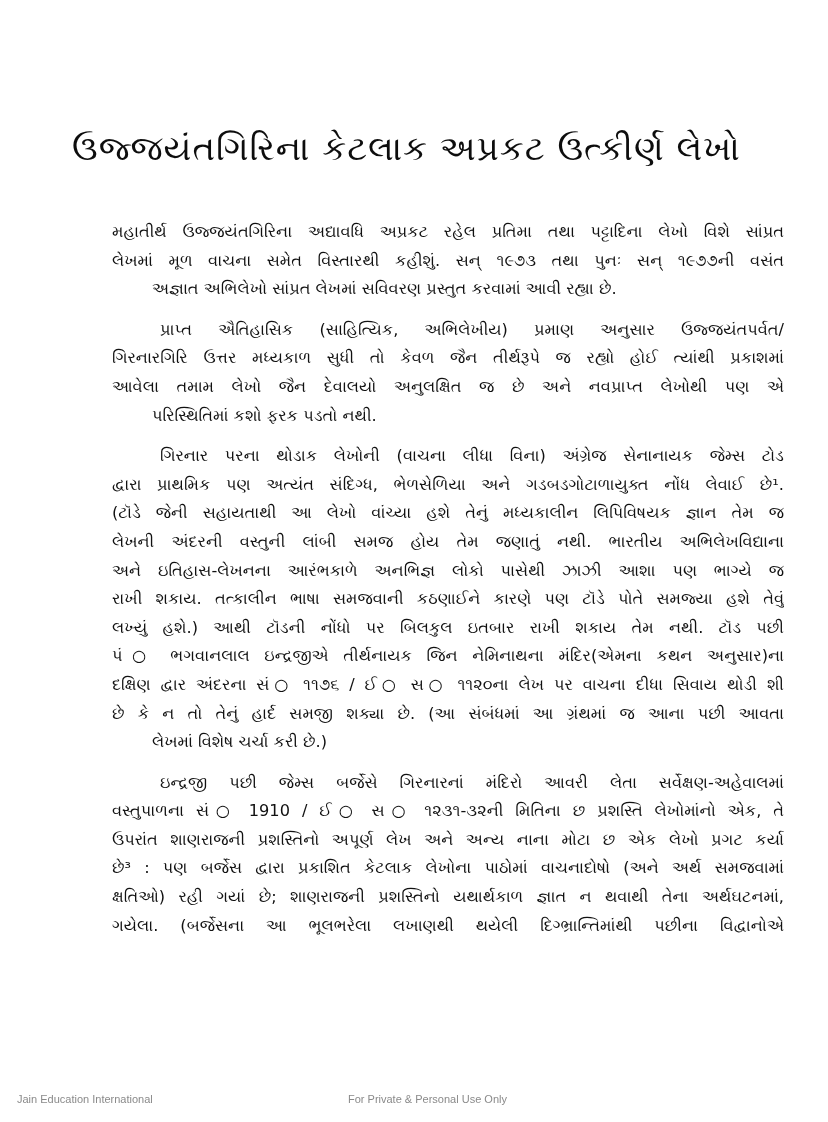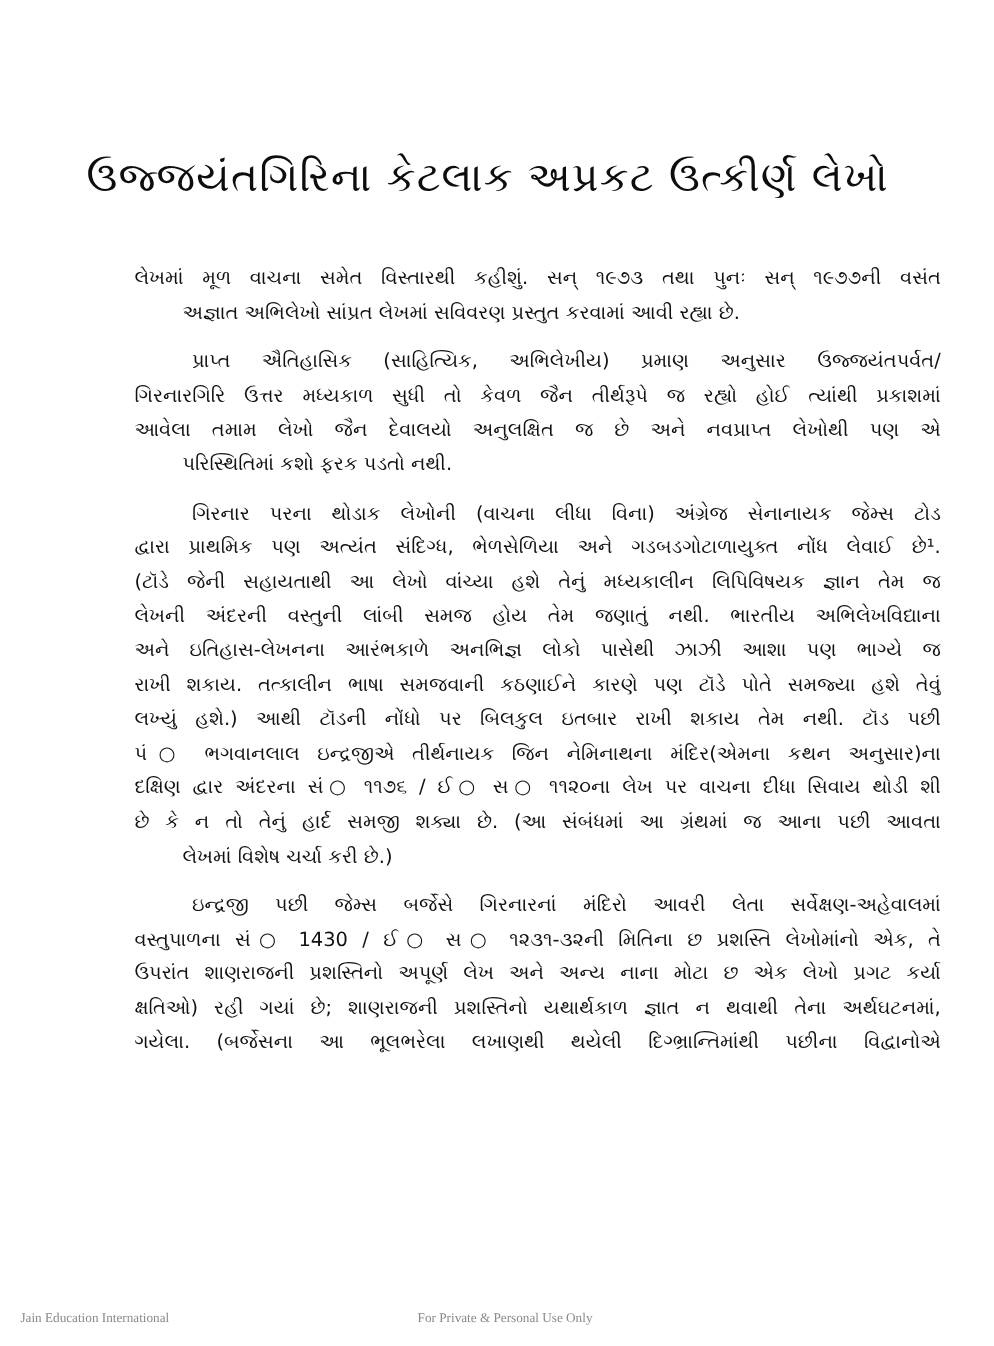--- a/index.html
+++ b/index.html
@@ -6,33 +6,34 @@
     body { width: 828px; height: 1122px; position: relative; overflow: hidden;
            font-family: "DejaVu Sans", sans-serif; color: #111111; }
     .title { position: absolute; left: 72px; top: 128px; font-size: 34px; font-weight: normal;
              letter-spacing: 1px; white-space: nowrap; color: #0d0d0d; }
     .body-text { position: absolute; left: 112px; top: 218px; width: 672px; }
     .para { margin: 0 0 12px 0; font-size: 16.2px; line-height: 28.6px; text-align: justify; }
     .line { display: block; white-space: nowrap; text-align-last: justify; height: 28.6px; overflow: hidden; }
     .line.last { text-align-last: left; margin-left: 40px; }
     .indent { padding-left: 48px; }
     .footer { position: absolute; top: 1093px; left: 0; width: 828px; height: 18px;
-              font-family: Liberation Serif, serif; font-size: 11px; color: #8a8a8a; }
+              font-family: Liberation Sans, sans-serif; font-size: 11px; color: #8a8a8a; }
     .footer span { position: absolute; top: 0; }
     .f-left { left: 17px; }
     .f-mid { left: 348px; }
     .f-right { right: 18px; margin-top: 44px; }
   </style>
 </head>
 <body>
 
 <div class="title">ઉજ્જયંતગિરિના કેટલાક અપ્રકટ ઉત્કીર્ણ લેખો</div>
 
 <div class="body-text">
   <p class="para">
+    <span class="line">મહાતીર્થ ઉજ્જયંતગિરિના અદ્યાવધિ અપ્રકટ રહેલ પ્રતિમા તથા પટ્ટાદિના લેખો વિશે સાંપ્રત</span>
     <span class="line">લેખમાં મૂળ વાચના સમેત વિસ્તારથી કહીશું. સન્ ૧૯૭૩ તથા પુનઃ સન્ ૧૯૭૭ની વસંત</span>
     <span class="line last">અજ્ઞાત અભિલેખો સાંપ્રત લેખમાં સવિવરણ પ્રસ્તુત કરવામાં આવી રહ્યા છે.</span>
   </p>
   <p class="para">
     <span class="line indent">પ્રાપ્ત ઐતિહાસિક (સાહિત્યિક, અભિલેખીય) પ્રમાણ અનુસાર ઉજ્જયંતપર્વત/</span>
     <span class="line">ગિરનારગિરિ ઉત્તર મધ્યકાળ સુધી તો કેવળ જૈન તીર્થરૂપે જ રહ્યો હોઈ ત્યાંથી પ્રકાશમાં</span>
     <span class="line">આવેલા તમામ લેખો જૈન દેવાલયો અનુલક્ષિત જ છે અને નવપ્રાપ્ત લેખોથી પણ એ</span>
     <span class="line last">પરિસ્થિતિમાં કશો ફરક પડતો નથી.</span>
   </p>
   <p class="para">
@@ -43,22 +44,23 @@
     <span class="line">અને ઇતિહાસ-લેખનના આરંભકાળે અનભિજ્ઞ લોકો પાસેથી ઝાઝી આશા પણ ભાગ્યે જ</span>
     <span class="line">રાખી શકાય. તત્કાલીન ભાષા સમજવાની કઠણાઈને કારણે પણ ટૉડે પોતે સમજ્યા હશે તેવું</span>
     <span class="line">લખ્યું હશે.) આથી ટૉડની નોંધો પર બિલકુલ ઇતબાર રાખી શકાય તેમ નથી. ટૉડ પછી</span>
     <span class="line">પં○ ભગવાનલાલ ઇન્દ્રજીએ તીર્થનાયક જિન નેમિનાથના મંદિર(એમના કથન અનુસાર)ના</span>
     <span class="line">દક્ષિણ દ્વાર અંદરના સં○ ૧૧૭૬ / ઈ○ સ○ ૧૧૨૦ના લેખ પર વાચના દીધા સિવાય થોડી શી</span>
     <span class="line">છે કે ન તો તેનું હાર્દ સમજી શક્યા છે. (આ સંબંધમાં આ ગ્રંથમાં જ આના પછી આવતા</span>
     <span class="line last">લેખમાં વિશેષ ચર્ચા કરી છે.)</span>
   </p>
   <p class="para">
     <span class="line indent">ઇન્દ્રજી પછી જેમ્સ બર્જેસે ગિરનારનાં મંદિરો આવરી લેતા સર્વેક્ષણ-અહેવાલમાં</span>
-    <span class="line">વસ્તુપાળના સં○ 1430 / ઈ○ સ○ ૧૨૩૧-૩૨ની મિતિના છ પ્રશસ્તિ લેખોમાંનો એક, તે</span>
+    <span class="line">વસ્તુપાળના સં○ 1910 / ઈ○ સ○ ૧૨૩૧-૩૨ની મિતિના છ પ્રશસ્તિ લેખોમાંનો એક, તે</span>
     <span class="line">ઉપરાંત શાણરાજની પ્રશસ્તિનો અપૂર્ણ લેખ અને અન્ય નાના મોટા છ એક લેખો પ્રગટ કર્યા</span>
+    <span class="line">છે³ : પણ બર્જેસ દ્વારા પ્રકાશિત કેટલાક લેખોના પાઠોમાં વાચનાદોષો (અને અર્થ સમજવામાં</span>
     <span class="line">ક્ષતિઓ) રહી ગયાં છે; શાણરાજની પ્રશસ્તિનો યથાર્થકાળ જ્ઞાત ન થવાથી તેના અર્થઘટનમાં,</span>
     <span class="line">ગયેલા. (બર્જેસના આ ભૂલભરેલા લખાણથી થયેલી દિગ્ભ્રાન્તિમાંથી પછીના વિદ્વાનોએ</span>
   </p>
 </div>
 
 <div class="footer">
   <span class="f-left">Jain Education International</span>
   <span class="f-mid">For Private &amp; Personal Use Only</span>
   <span class="f-right">www.jainelibrary.org</span>
 </div>

